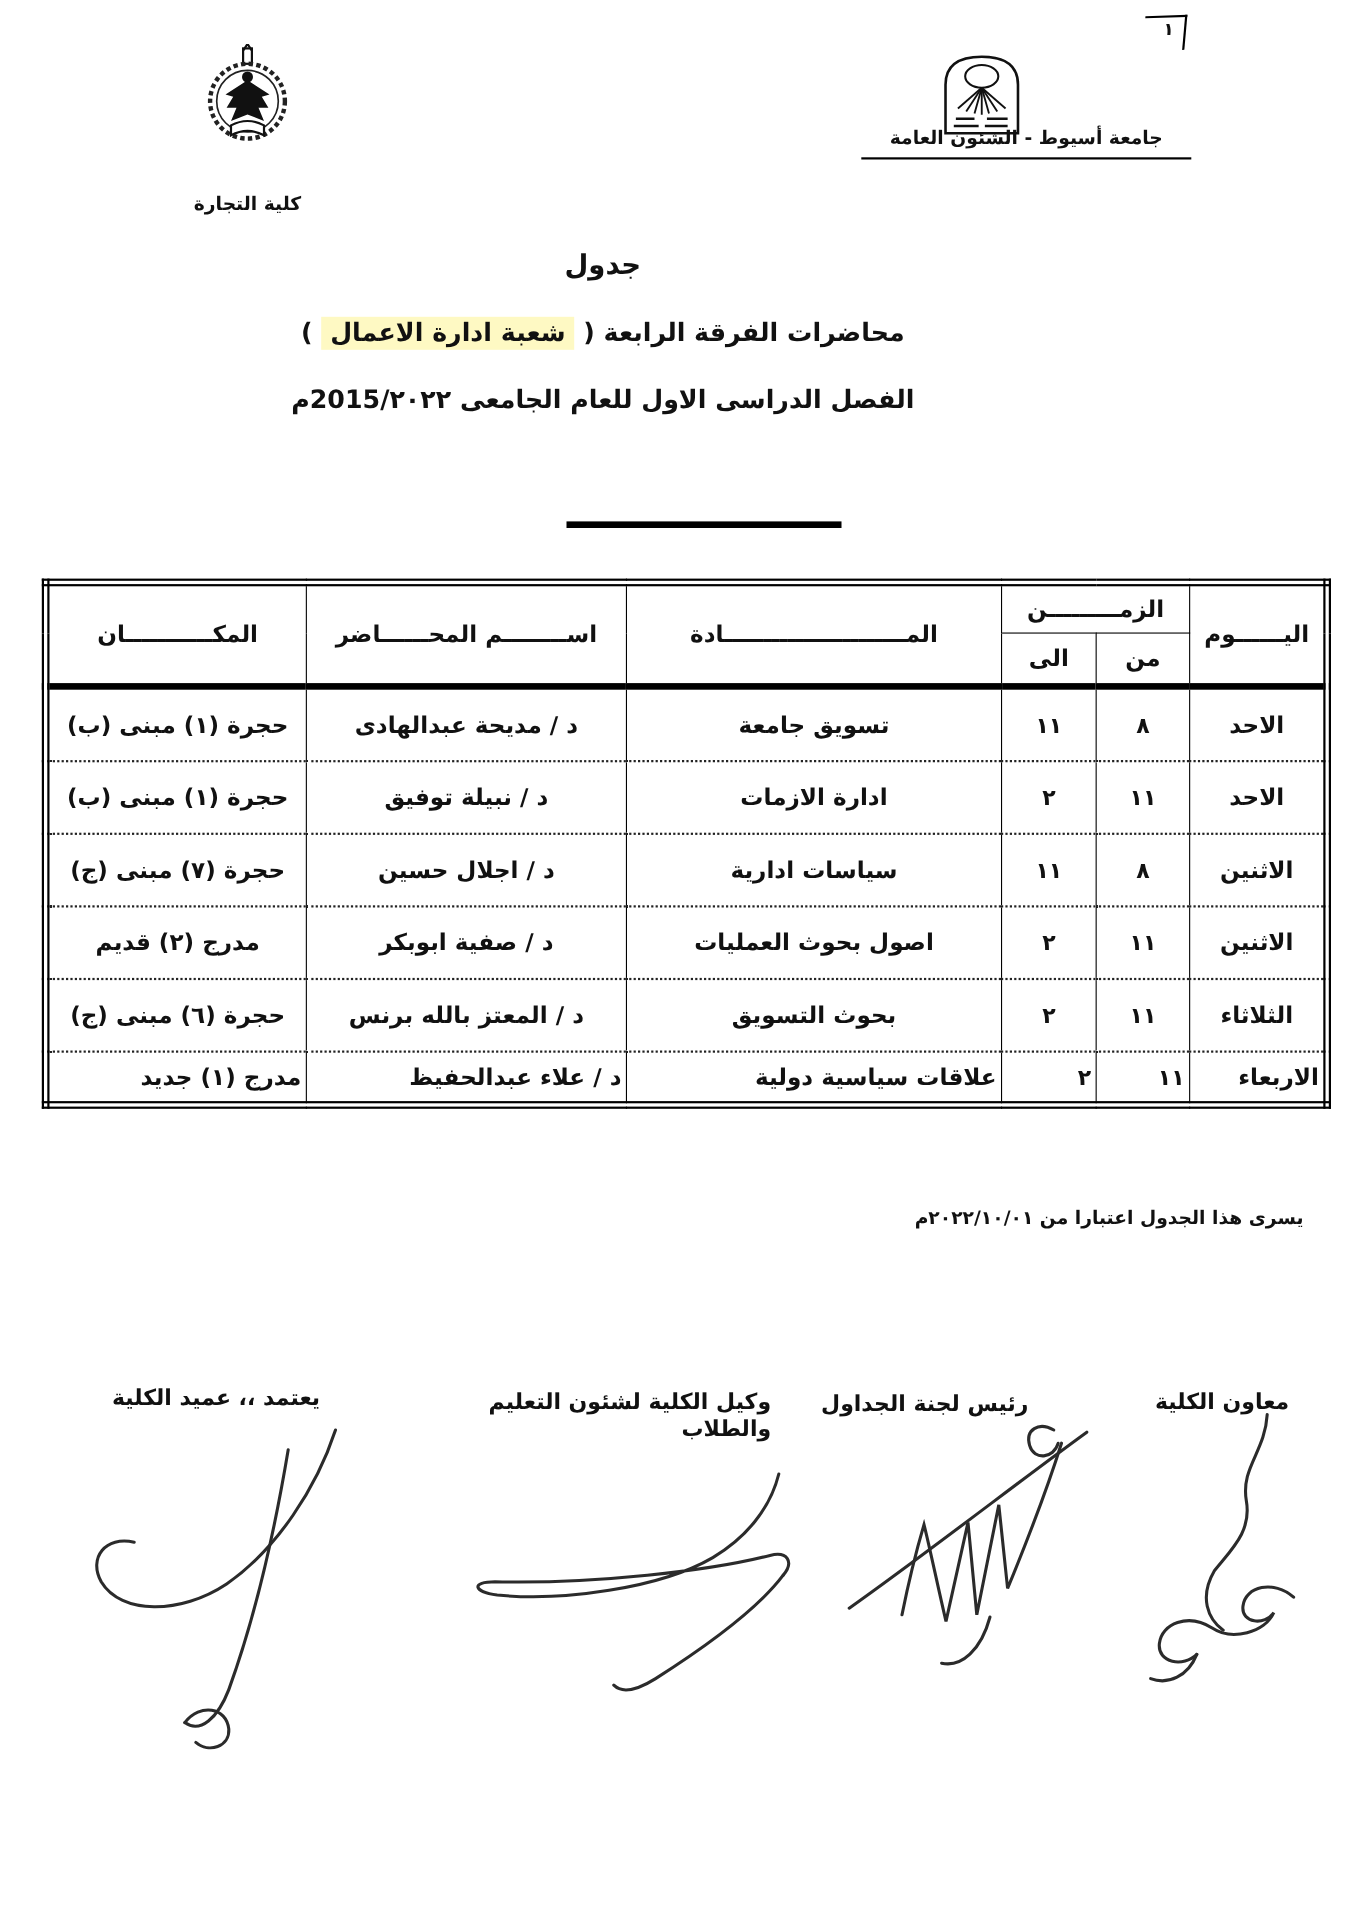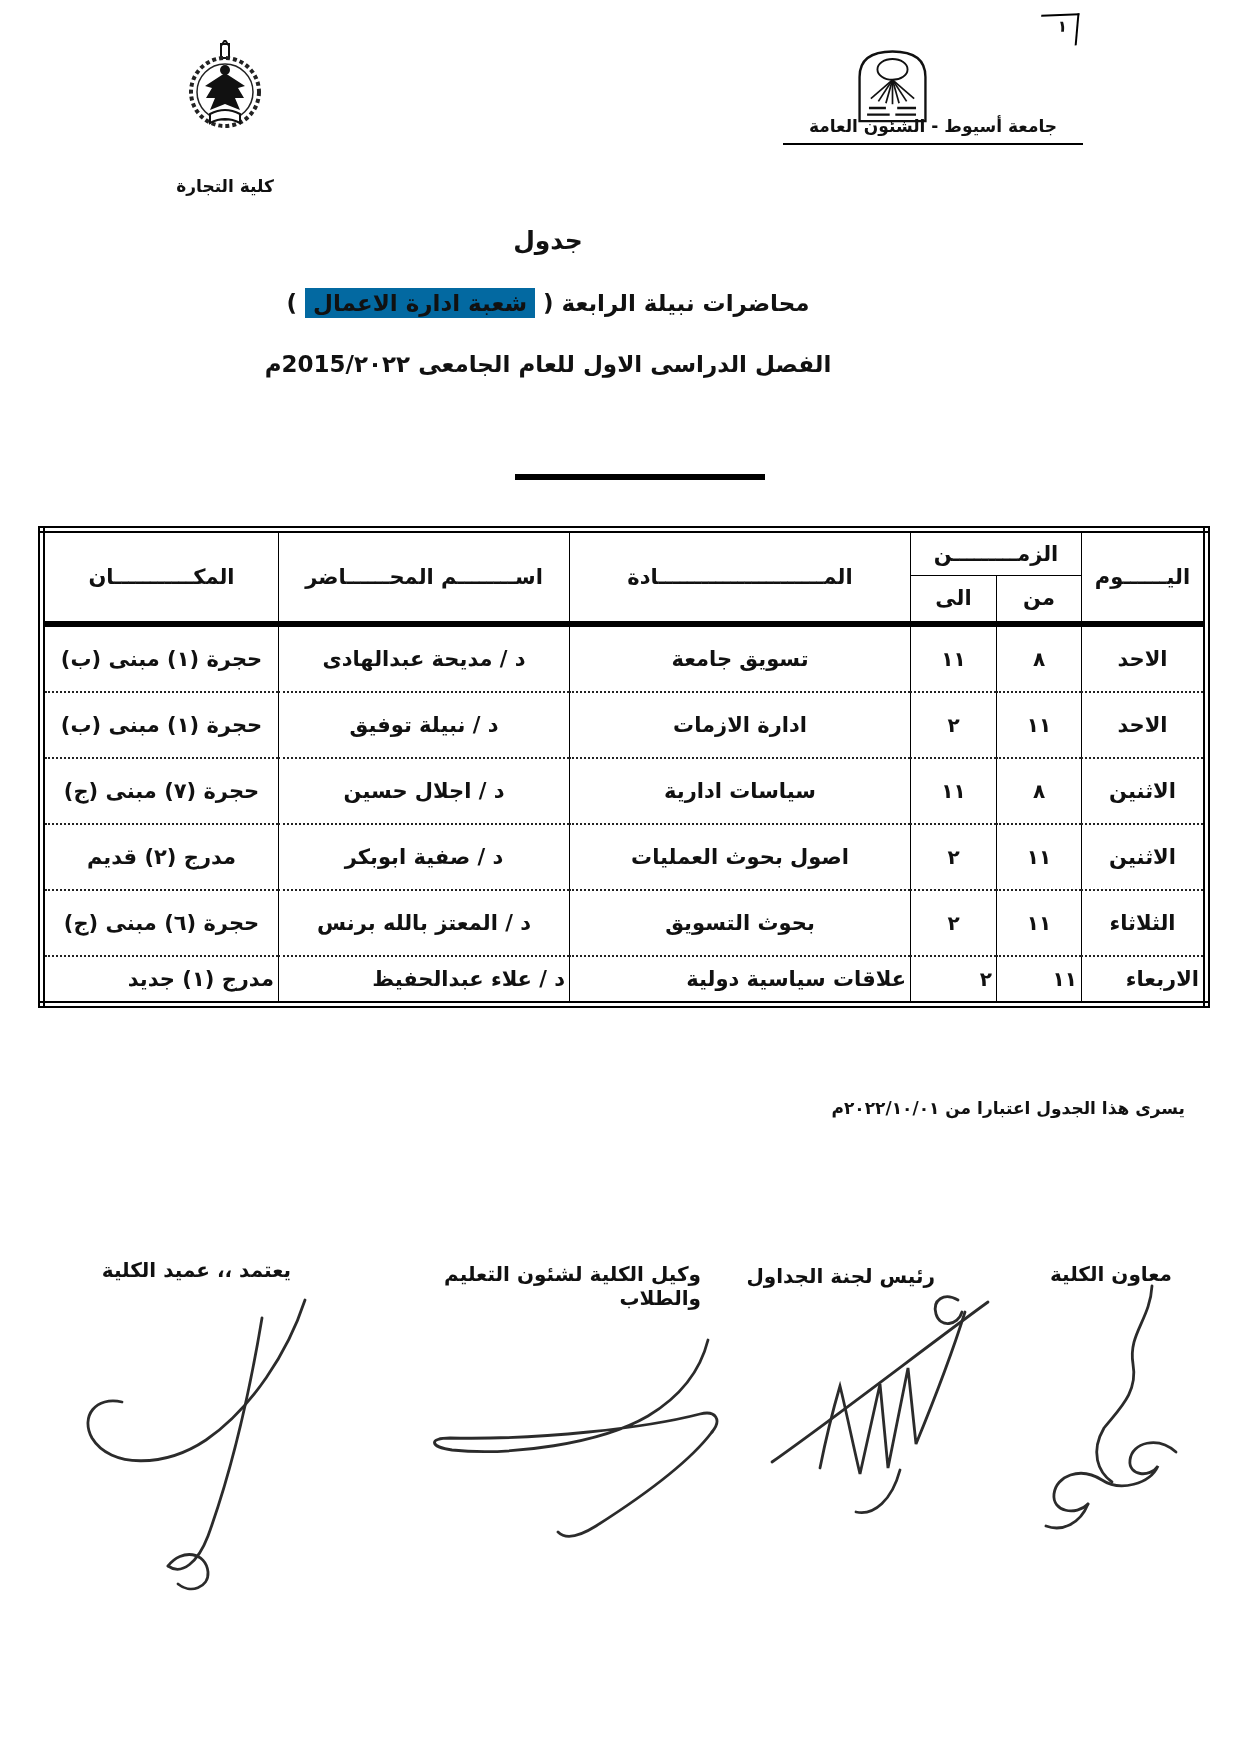--- a/index.html
+++ b/index.html
@@ -26,21 +26,21 @@
     font-size:17px;font-weight:bold;margin-top:48px;}
   .logo-right-box{left:850px;top:44px;width:85px;height:80px;}
   .logo-right-caption{left:783px;top:116px;width:300px;text-align:center;
     font-size:17px;font-weight:bold;border-bottom:2px solid #000;padding-bottom:7px;}
 
   
   .title-line{left:0;width:1096px;text-align:center;font-weight:bold;}
   .t1{top:226px;font-size:25px;}
   .t2{top:290px;font-size:23px;}
   .t3{top:351px;font-size:23px;}
-  .hl{background:#0369a1;padding:2px 8px;}
+  .hl{background:#fef9c3;padding:2px 8px;}
   .title-divider{left:515px;top:474px;width:250px;height:6px;background:#000;}
 
   
   .sched-wrap{left:45px;top:526px;width:1165px;}
   table.sched{
     width:1165px;table-layout:fixed;border-collapse:collapse;
     border:7px double #000;direction:rtl;
   }
   .sched th,.sched td{
     border:1.5px solid #000;text-align:center;vertical-align:middle;
@@ -104,21 +104,21 @@
       </g>
       <g stroke="#111" stroke-width="2.4">
         <path d="M20 68 h18 M50 68 h20"></path>
         <path d="M18 75 h24 M48 75 h22"></path>
       </g>
     </svg>
   </div>
   <div class="abs logo-right-caption">جامعة أسيوط - الشئون العامة</div>
 
   <div class="abs title-line t1">جدول</div>
-  <div class="abs title-line t2"><span>محاضرات نبيلة الرابعة ( </span><span class="hl">شعبة ادارة الاعمال</span><span> )</span></div>
+  <div class="abs title-line t2"><span>محاضرات الفرقة الرابعة ( </span><span class="hl">شعبة ادارة الاعمال</span><span> )</span></div>
   <div class="abs title-line t3">الفصل الدراسى الاول للعام الجامعى 2015/٢٠٢٢م</div>
   <div class="abs title-divider"></div>
 
   <div class="abs sched-wrap">
     <table class="sched">
       <colgroup>
         <col style="width:125px">
           <col style="width:85px">
           <col style="width:86px">
         <col style="width:341px">

